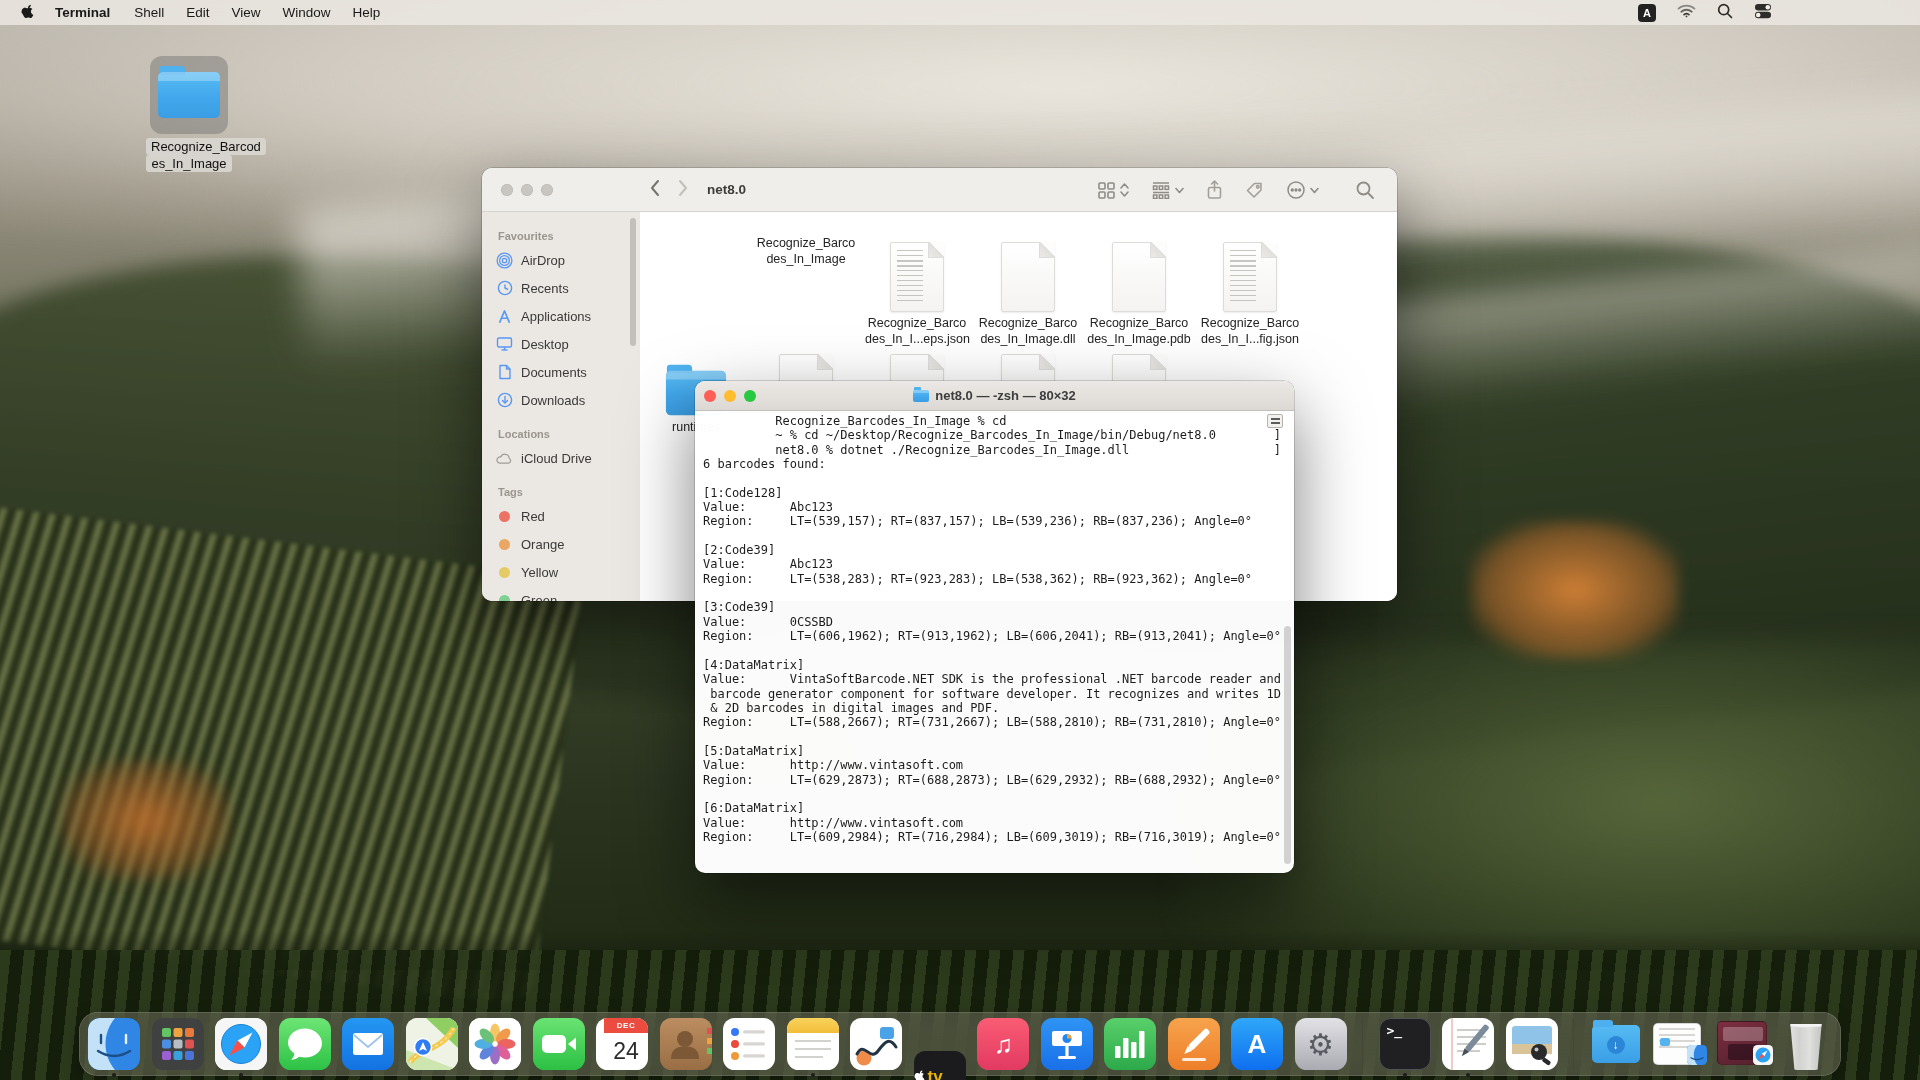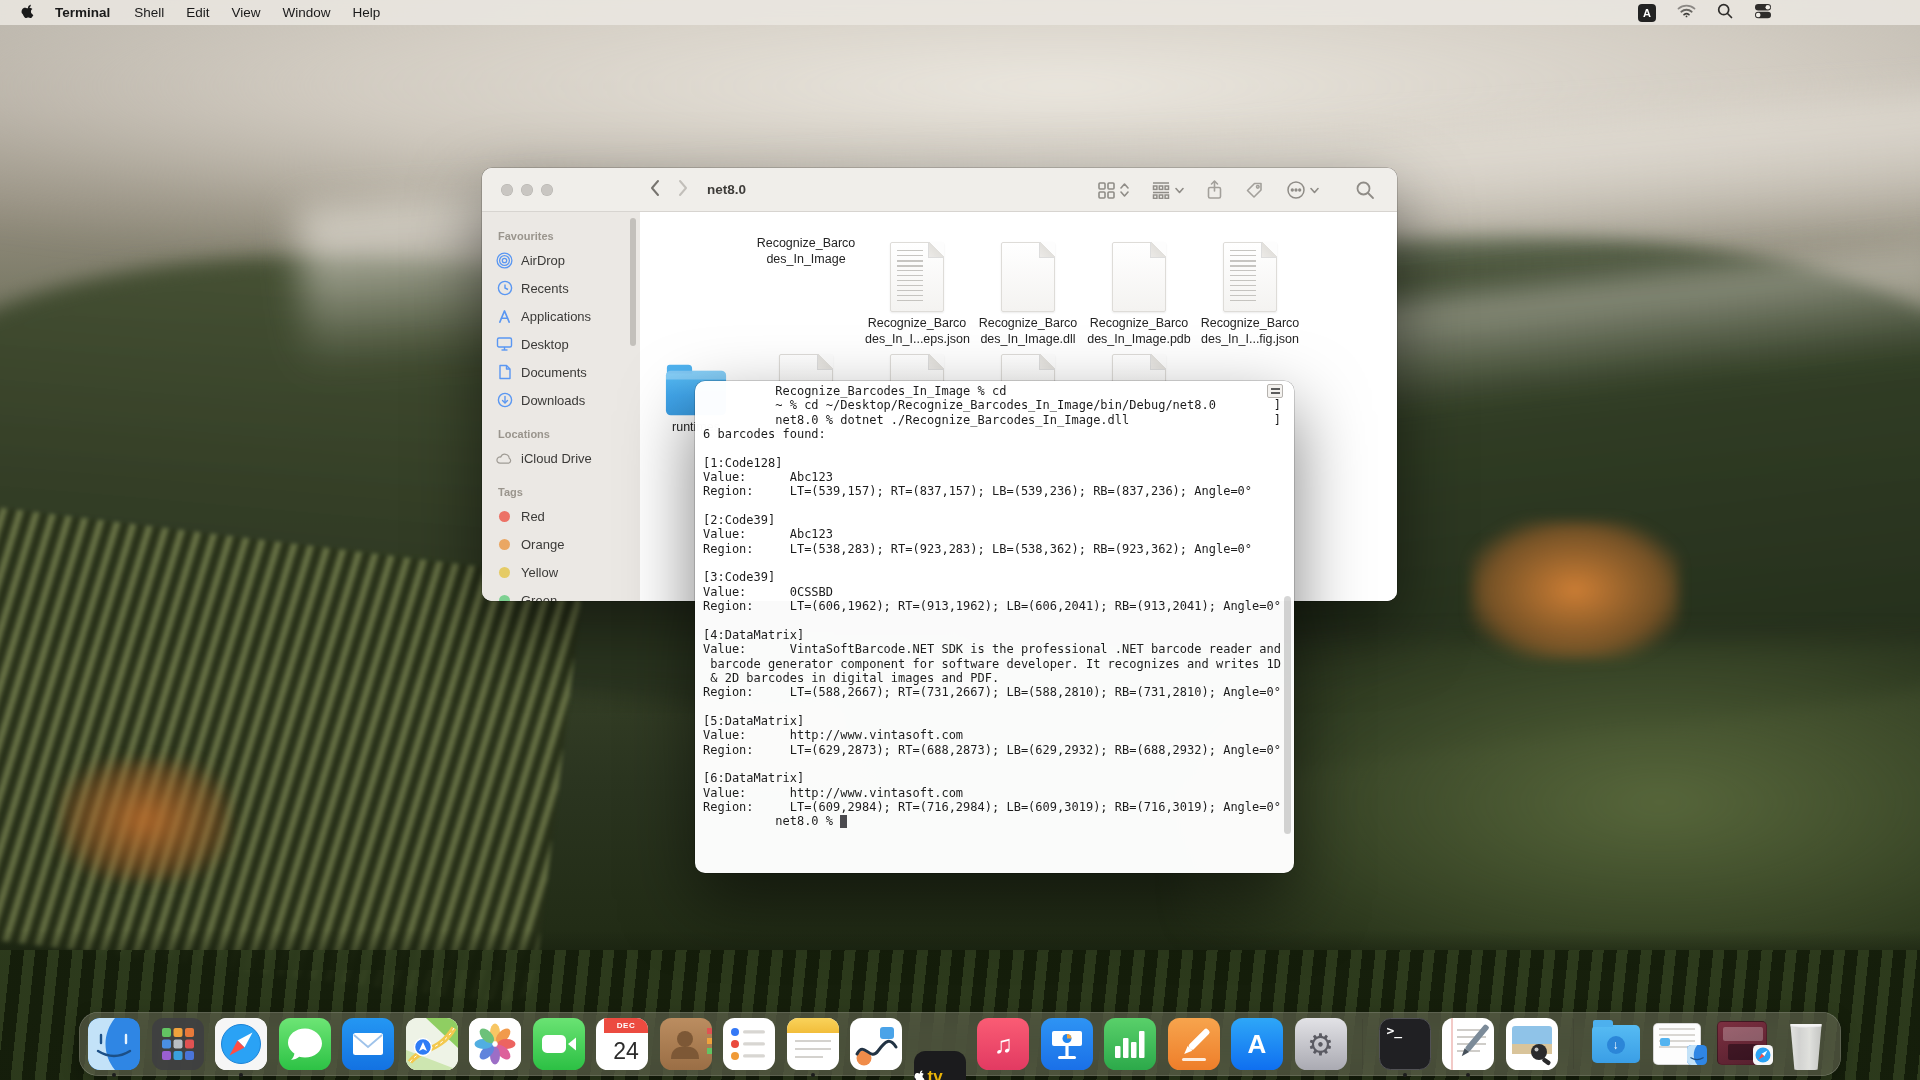--- a/index.html
+++ b/index.html
@@ -179,20 +179,29 @@
     <div class="wp wp-fog-mid"></div>
     <div class="wp wp-fog-band"></div>
     <div class="wp wp-hill"></div>
     <div class="wp wp-vineyard"></div>
     <div class="wp wp-tree-orange"></div>
     <div class="wp wp-tree-orange2"></div>
     <div class="wp wp-bottom-fade"></div>
     <div class="wp wp-bottom"></div>
   </div>
 
+  <div class="desk-icon">
+    <div class="sel">
+        <div class="folder"></div>
+      </div>
+    <div class="desk-label">
+      <span>Recognize_Barcod</span><br>
+      <span>es_In_Image</span>
+    </div>
+  </div>
 
   <div class="window finder">
     <div class="f-toolbar">
       <div class="f-lights">
         <span class="tl"></span>
         <span class="tl"></span>
         <span class="tl"></span>
       </div>
       <div class="nav">
         <span>
@@ -423,20 +432,31 @@
       </div>
       <div class="cell" style="left:447px; top:132px;">
         <div class="icon-box">
             <div class="doc"></div>
           </div>
       </div>
     </div>
   </div>
 
   <div class="window terminal">
+    <div class="t-titlebar">
+      <div class="t-lights">
+        <span class="tl" style="background:#ff5f57;"></span>
+        <span class="tl" style="background:#febc2e;"></span>
+        <span class="tl" style="background:#28c840;"></span>
+      </div>
+      <div class="t-title">
+        <span class="folder"></span>
+        <span>net8.0 — -zsh — 80×32</span>
+      </div>
+    </div>
     <div class="t-body">
       <pre>          Recognize_Barcodes_In_Image % cd                                     ]
           ~ % cd ~/Desktop/Recognize_Barcodes_In_Image/bin/Debug/net8.0        ]
           net8.0 % dotnet ./Recognize_Barcodes_In_Image.dll                    ]
 6 barcodes found:
 
 [1:Code128]
 Value:      Abc123
 Region:     LT=(539,157); RT=(837,157); LB=(539,236); RB=(837,236); Angle=0°
 
@@ -455,23 +475,20 @@
 Region:     LT=(588,2667); RT=(731,2667); LB=(588,2810); RB=(731,2810); Angle=0°
 
 [5:DataMatrix]
 Value:      http://www.vintasoft.com
 Region:     LT=(629,2873); RT=(688,2873); LB=(629,2932); RB=(688,2932); Angle=0°
 
 [6:DataMatrix]
 Value:      http://www.vintasoft.com
 Region:     LT=(609,2984); RT=(716,2984); LB=(609,3019); RB=(716,3019); Angle=0°
 </pre>
-      <div class="t-prompt">
-        <span>          net8.0 % </span><span class="cursor"></span>
-      </div>
       <div class="t-marks-btn">
           <i></i>
           <i></i>
         </div>
       <div class="t-scroll"></div>
     </div>
   </div>
 
   <div class="menubar">
     <span class="apple">

